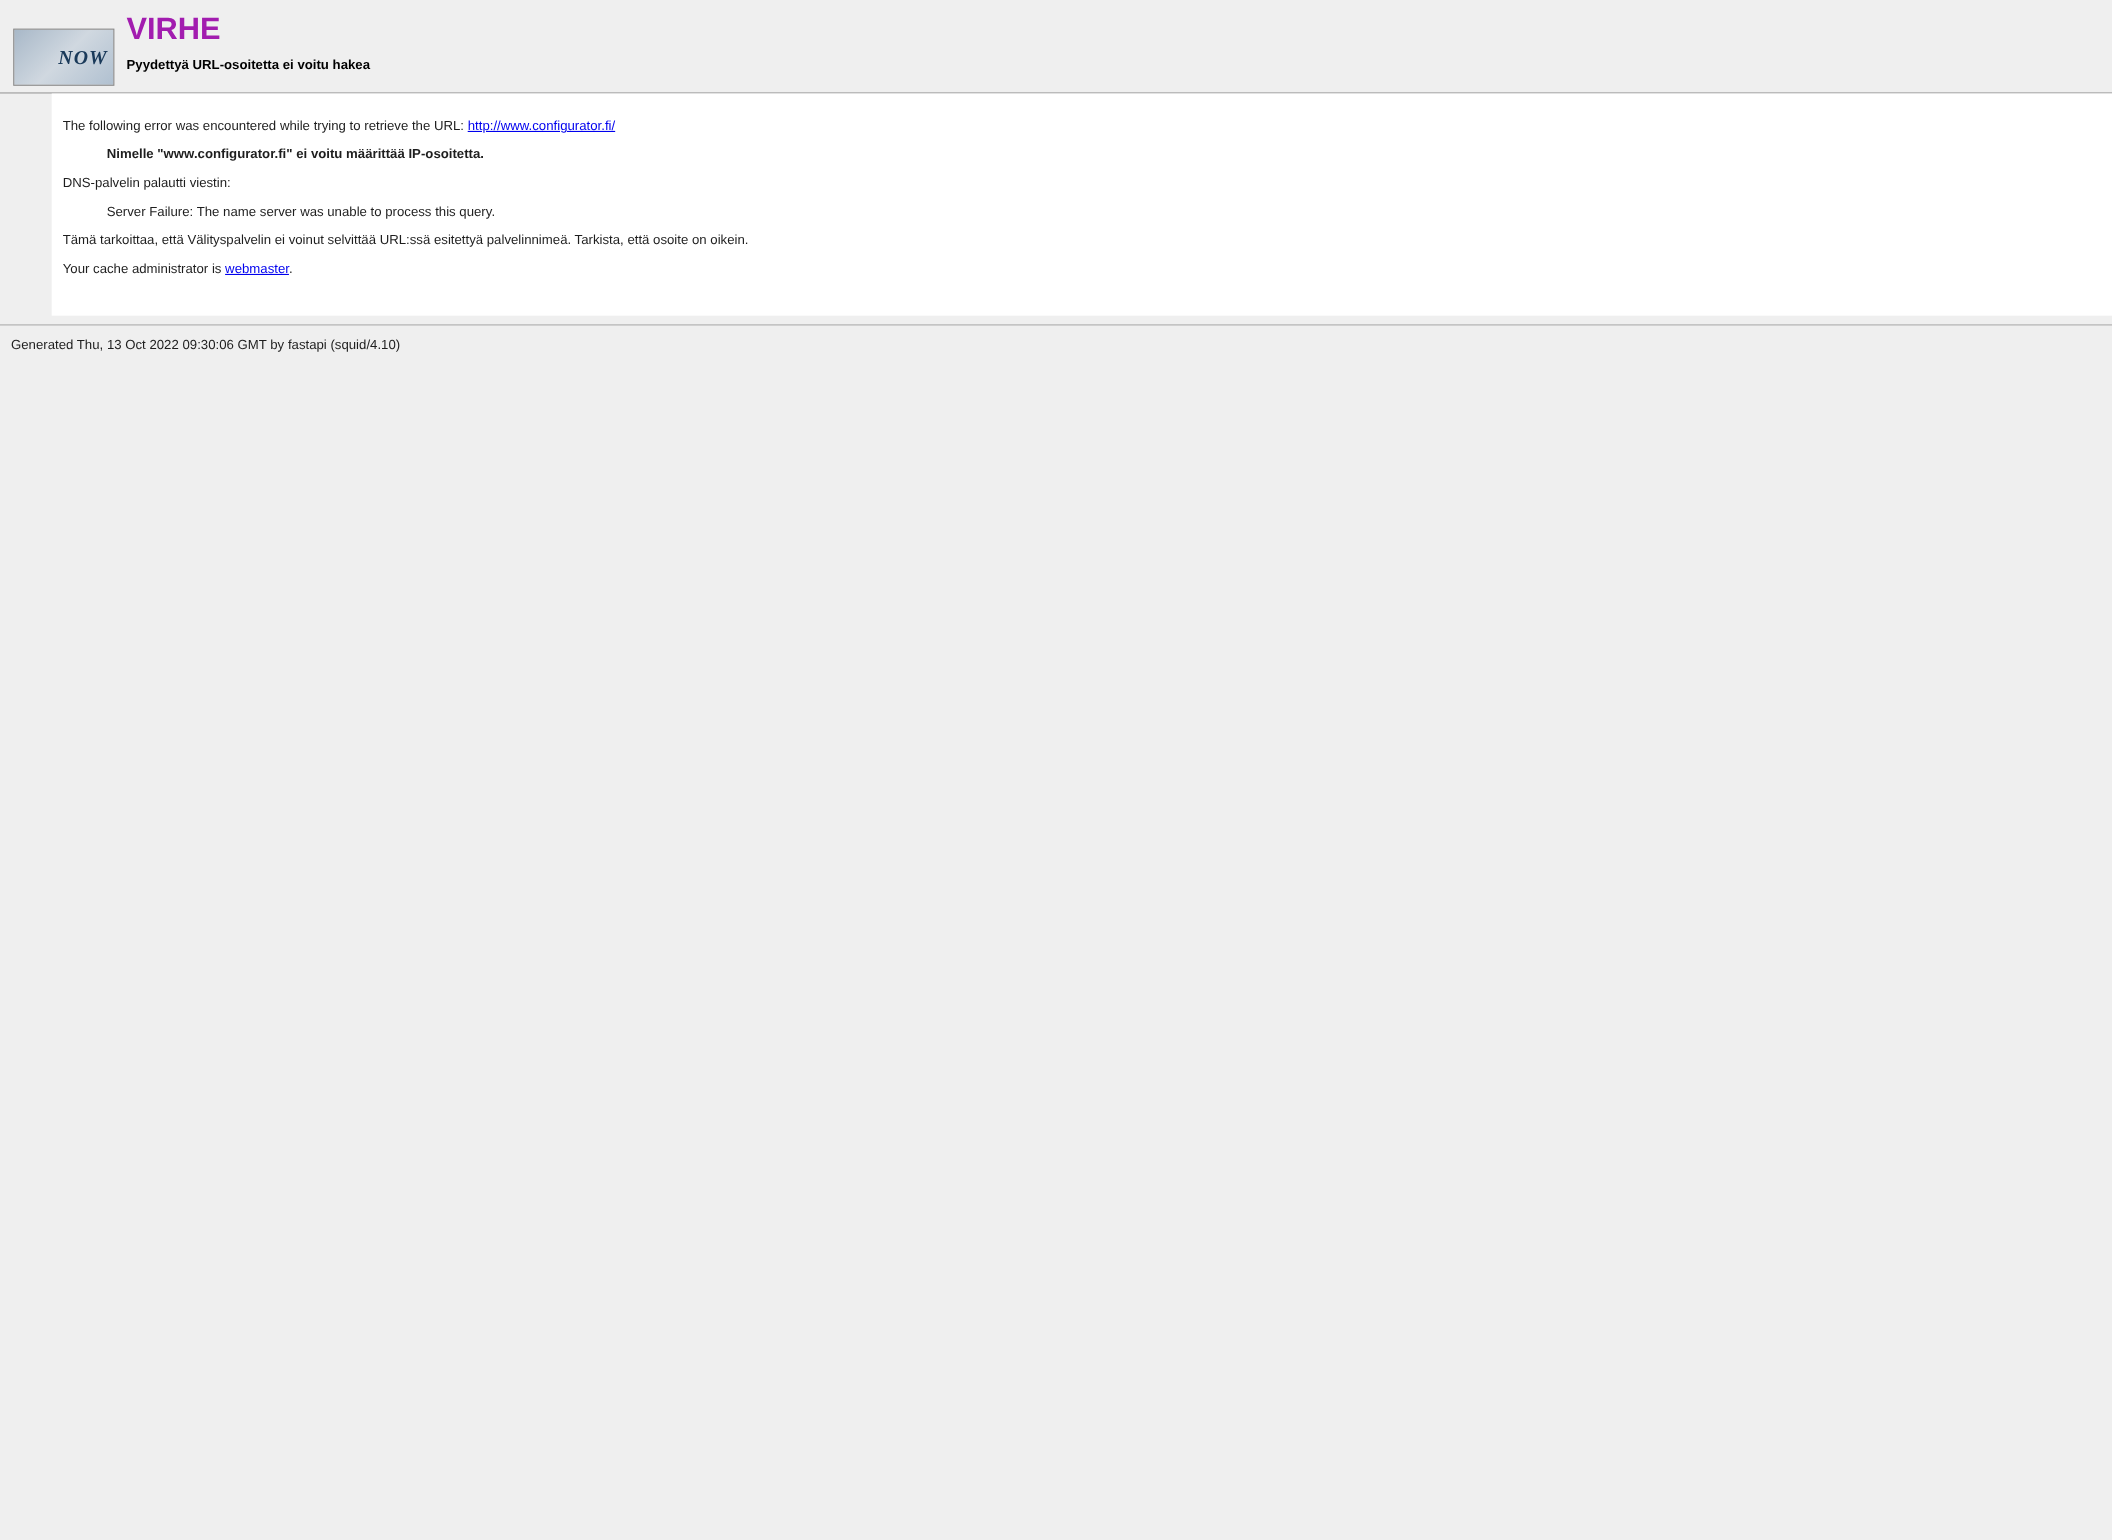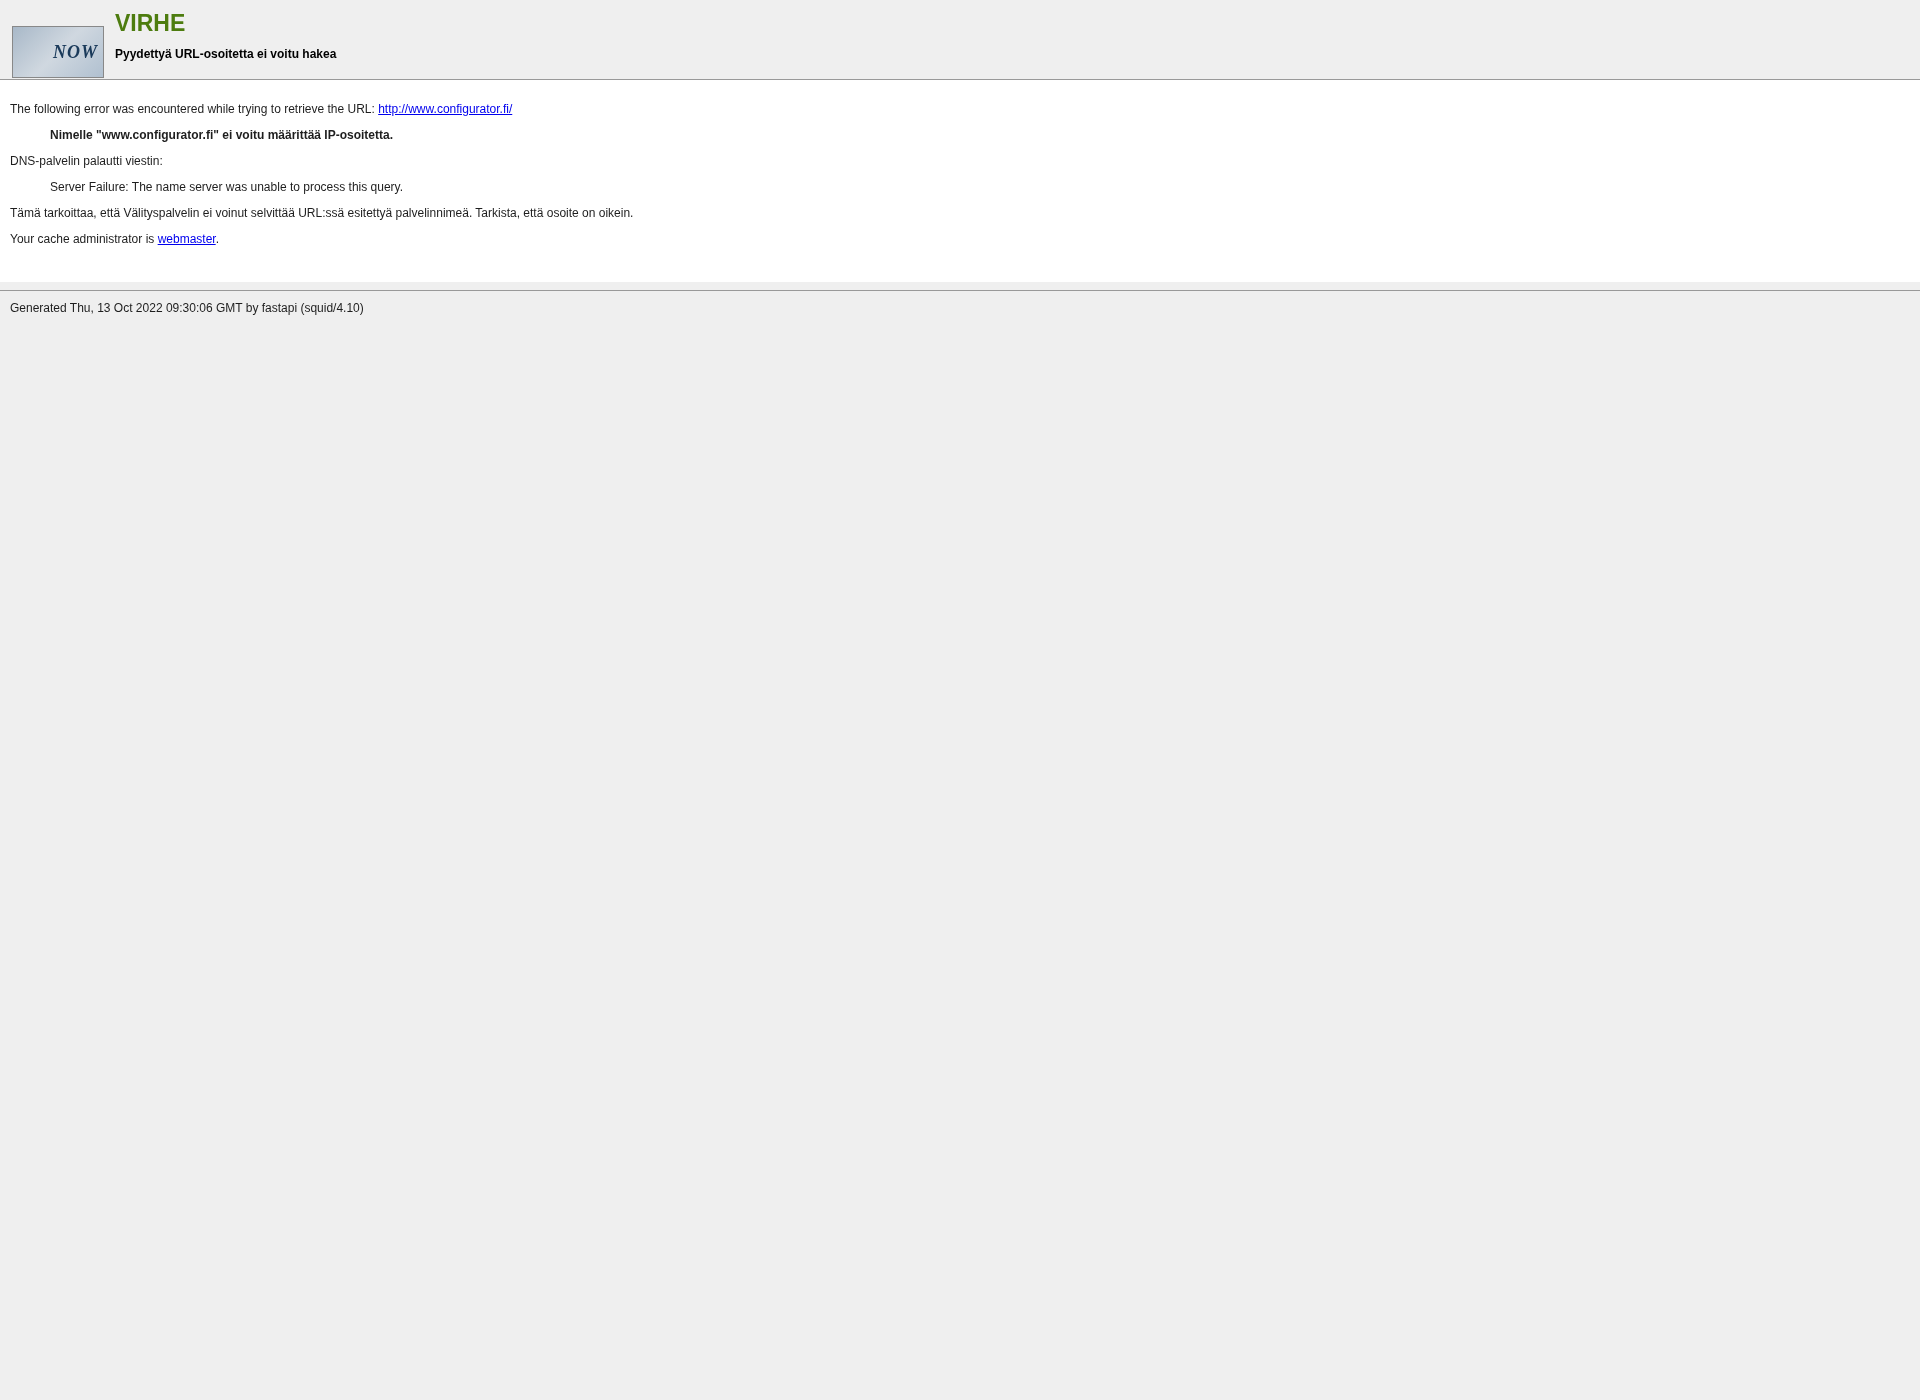--- a/index.html
+++ b/index.html
@@ -13,23 +13,23 @@
       background-color: #efefef;
       color: #1e1e1e;
     }
     #titles {
       margin-left: 15px;
       padding: 10px;
       padding-left: 100px;
       background-color: #efefef;
     }
     #titles h1 {
-      font-size: 23px;
+      font-size: 28px;
       font-weight: bold;
-      color: #4d7c0f;
+      color: #a21caf;
       margin-bottom: 10px;
     }
     #titles h2 {
       font-size: 12px;
       font-weight: bold;
       color: #000;
     }
     .squid-icon {
       position: absolute;
       left: 12px;
@@ -53,20 +53,21 @@
     }
     hr {
       margin: 0;
       border: none;
       border-top: 1px solid #999;
       margin-top: 8px;
     }
     #content {
       background-color: #ffffff;
       padding: 10px;
+      margin-left: 47px;
     }
     #content p {
       margin: 12px 0;
       font-size: 12px;
     }
     #content blockquote {
       margin: 12px 0 12px 40px;
     }
     #content blockquote p {
       margin: 0;

